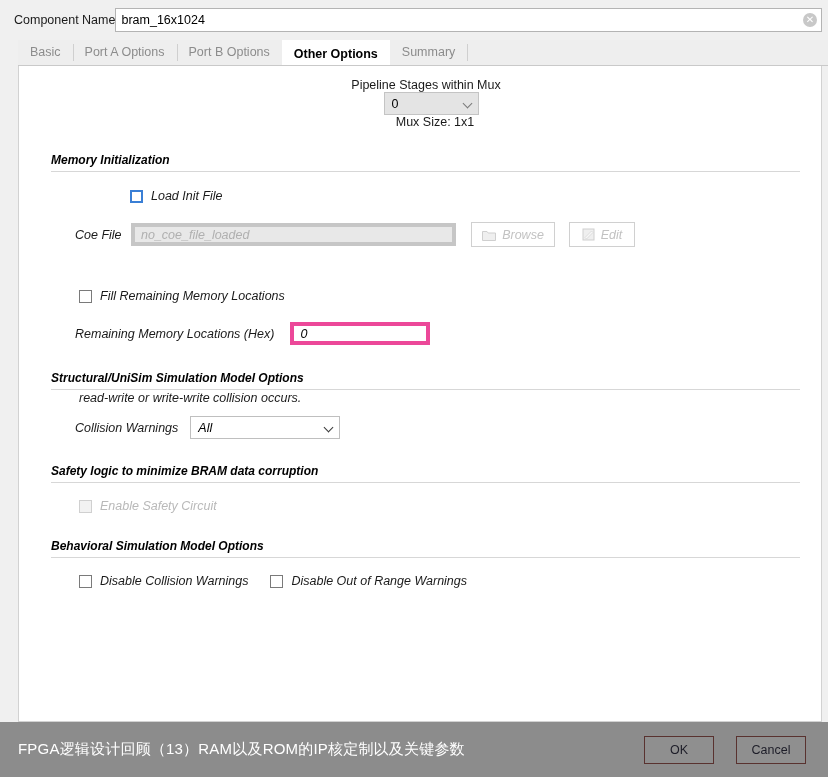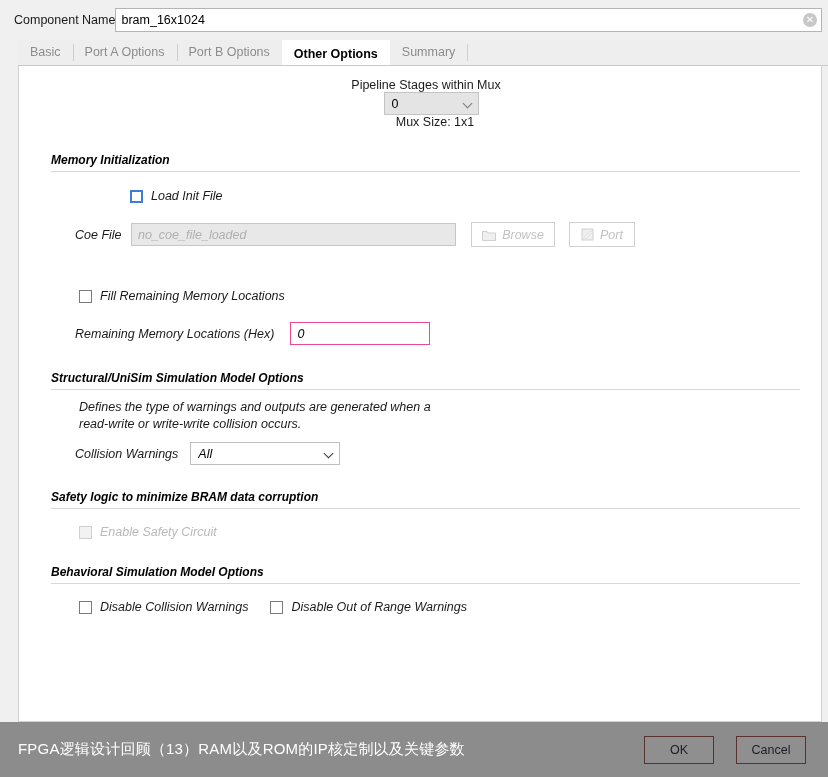--- a/index.html
+++ b/index.html
@@ -224,24 +224,24 @@
     font-size: 12.5px;
     margin-left: 8px;
     color: #1a1a1a;
     white-space: nowrap;
   }
   .cblabel.disabled { color: #b9b9b9; }
 
   
   .textinput {
     height: 23px;
-    border: 1px solid #ec4899;
-    background: #ffffff;
-    display: flex;
-    align-items: center;
+    border: 4px solid #ec4899;
+    background: #ffffff;
+    display: flex;
+    align-items: flex-end;
     padding-left: 6px;
     box-sizing: border-box;
     font-size: 12.5px;
     color: #000;
   }
   .textinput.disabled {
     background: #e8e8e8;
     border-color: #c6c6c6;
     color: #b0b0b0;
   }
@@ -356,42 +356,41 @@
           <svg width="14" height="12" viewBox="0 0 14 12">
             <path d="M0.5 2.5 H5 L6.2 4 H13.5 V11.5 H0.5 Z" fill="#efefef" stroke="#cfcfcf" stroke-width="1"></path>
           </svg>
           <span>Browse</span>
         </div>
         <div class="pbtn edit" style="margin-left:14px;">
           <svg width="13" height="13" viewBox="0 0 13 13">
             <rect x="1" y="1" width="11" height="11" fill="#efefef" stroke="#cfcfcf" stroke-width="1"></rect>
             <path d="M3 9.5 L9.5 3 L11 4.5 L4.5 11 Z" fill="#f7f7f7" stroke="#d5d5d5" stroke-width="0.8"></path>
           </svg>
-          <span>Port</span>
+          <span>Edit</span>
         </div>
       </div>
 
       <div class="cbrow" style="margin-left:44px; margin-top:42px;">
         <span class="cbox"></span>
         <span class="cblabel">Fill Remaining Memory Locations</span>
       </div>
 
       <div class="row" style="margin-left:40px; margin-top:19px;">
         <span class="lbl">Remaining Memory Locations (Hex)</span>
         <div class="textinput" style="width:140px; margin-left:16px;">
           <span>0</span>
         </div>
       </div>
     </div>
 
     <div class="section" style="margin-top:26px;">
       <div class="section-title" style="margin-left:16px;">Structural/UniSim Simulation Model Options</div>
       <div class="section-rule" style="margin-left:16px;"></div>
 
-      <div class="helptext" style="margin-left:44px; margin-top:9px;">Defines the type of warnings and outputs are generated when a</div>
       <div class="helptext" style="margin-left:44px;">read-write or write-write collision occurs.</div>
 
       <div class="row" style="margin-left:40px; margin-top:9px;">
         <span class="lbl">Collision Warnings</span>
         <div class="dropdown" style="width:150px; margin-left:12px;">
           <span>All</span>
           <span class="caret"></span>
         </div>
       </div>
     </div>

